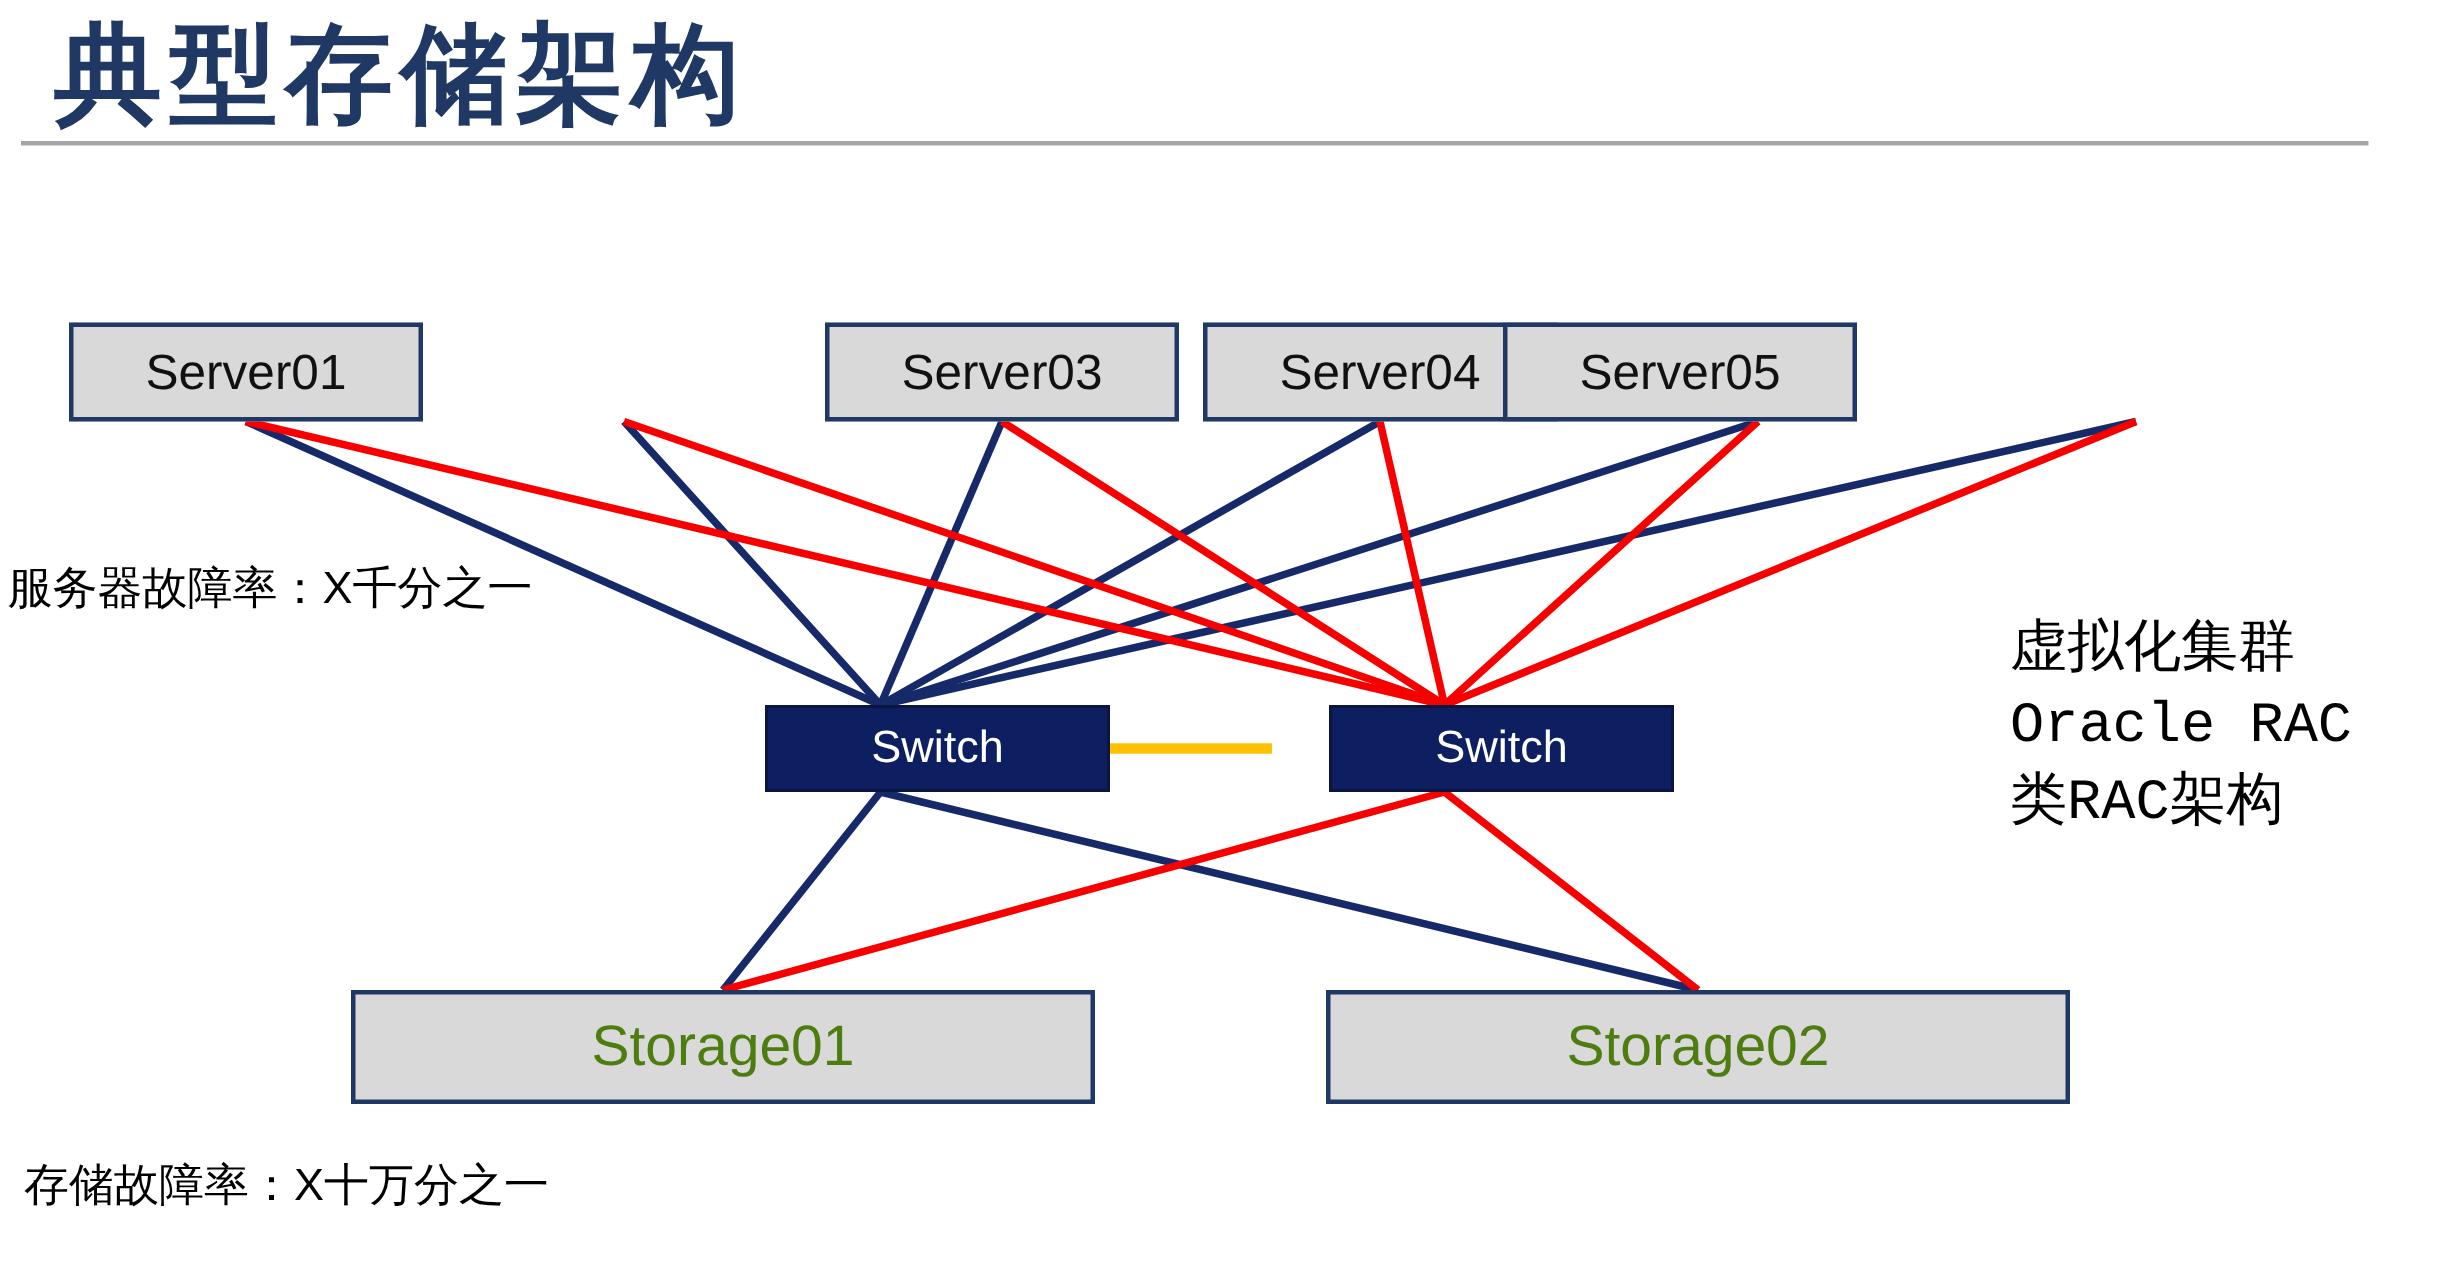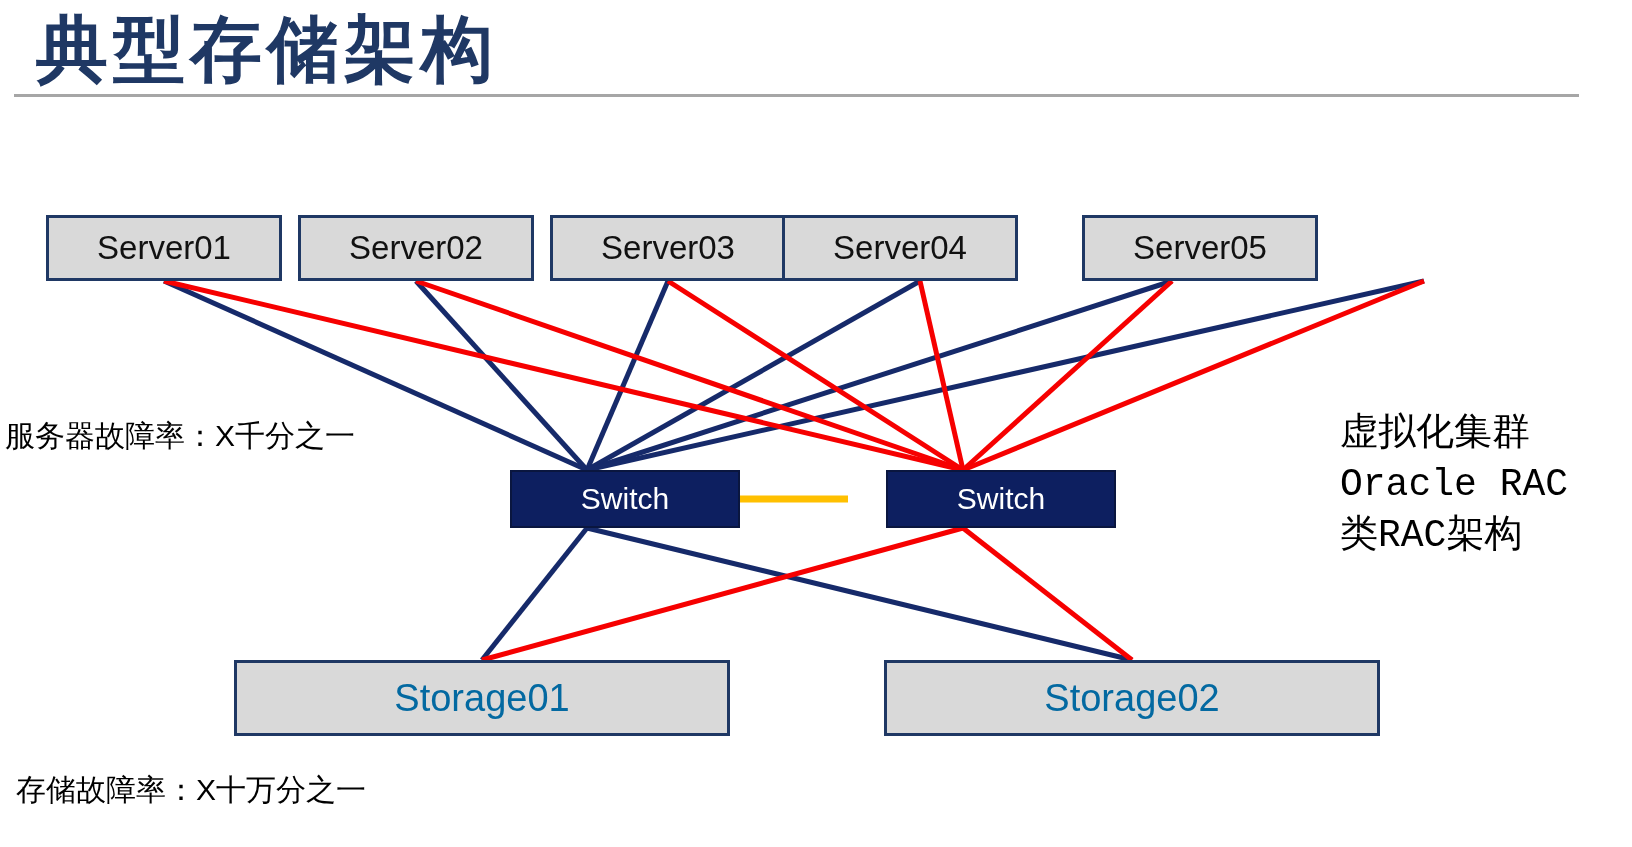--- a/index.html
+++ b/index.html
@@ -9,23 +9,23 @@
          letter-spacing:5px;color:#1F3864;white-space:nowrap;}
   .divider{position:absolute;left:14px;top:94px;width:1604px;height:3px;background:#A6A6A6;}
   #edges-svg{position:absolute;left:0;top:0;width:1632px;height:847px;z-index:1;}
   .node{position:absolute;display:flex;align-items:center;justify-content:center;
         box-sizing:border-box;z-index:2;}
   .server{width:236px;height:66px;top:215px;background:#D9D9D9;
           border:3px solid #1F3864;font-size:33px;color:#111111;}
   .switch{width:230px;height:58px;top:470px;background:#0D1F60;
           border:2px solid #0A163F;font-size:30px;color:#FFFFFF;margin-left:38px;}
   .storage{width:496px;height:76px;top:660px;background:#D9D9D9;
-           border:3px solid #1F3864;font-size:38px;color:#0369a1;}
+           border:3px solid #1F3864;font-size:38px;color:#4d7c0f;}
   .annotation{position:absolute;font-size:30px;color:#000000;white-space:nowrap;z-index:2;}
-  .ann-server{left:5px;top:372px;margin-top:44px;}
+  .ann-server{left:5px;top:372px;}
   .ann-storage{left:16px;top:770px;}
   .side-note{position:absolute;left:1340px;top:408px;font-size:38px;line-height:51px;
              color:#000000;white-space:nowrap;z-index:2;font-family:Liberation Mono, monospace;}
 </style>
 </head>
 <body>
 
 <div class="slide" id="slide">
 
   <div class="title">典型存储架构</div>
@@ -47,30 +47,27 @@
       <line x1="587" y1="528" x2="482" y2="660" stroke="#162A6A" stroke-width="5"></line>
       <line x1="587" y1="528" x2="1132" y2="660" stroke="#162A6A" stroke-width="5"></line>
       <line x1="963" y1="528" x2="482" y2="660" stroke="#F60000" stroke-width="5"></line>
       <line x1="963" y1="528" x2="1132" y2="660" stroke="#F60000" stroke-width="5"></line>
       <line x1="702" y1="499" x2="848" y2="499" stroke="#FFC000" stroke-width="7"></line>
     </svg>
 
   <div class="node server" style="left:46px">
     <span>Server01</span>
   </div>
-  <div class="node server" style="left:298px">
-    <span>Server02</span>
-  </div>
   <div class="node server" style="left:550px">
     <span>Server03</span>
   </div>
-  <div class="node server" style="left:782px">
+  <div class="node server" style="left:802px">
     <span>Server04</span>
   </div>
-  <div class="node server" style="left:1082px">
+  <div class="node server" style="left:1002px">
     <span>Server05</span>
   </div>
 
   <div class="node switch" style="left:472px">
     <span>Switch</span>
   </div>
   <div class="node switch" style="left:848px">
     <span>Switch</span>
   </div>
 

